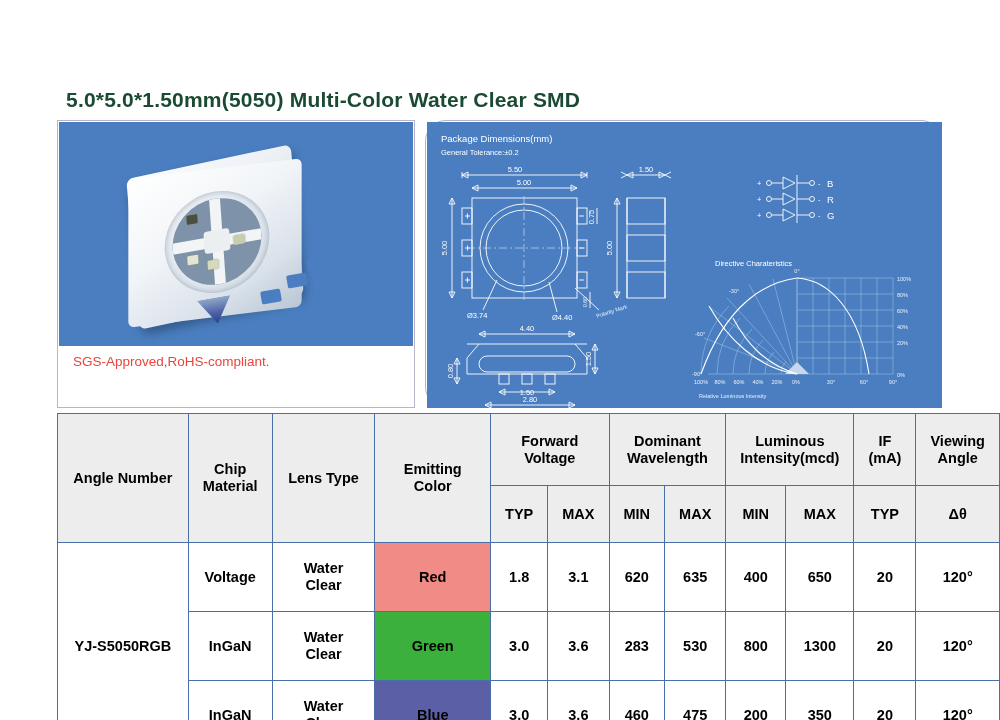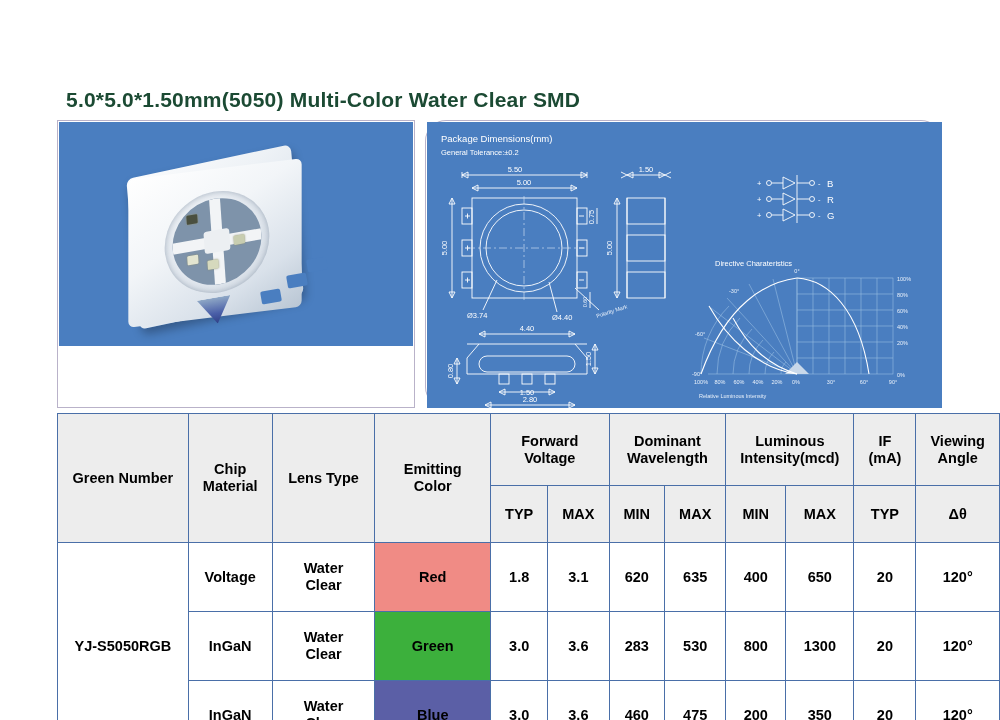--- a/index.html
+++ b/index.html
@@ -154,20 +154,21 @@
           <div class="die d1"></div>
           <div class="die d2"></div>
           <div class="die d3"></div>
           <div class="die d4"></div>
         </div>
         <div class="led-foot"></div>
       </div>
     </div>
 
     <div class="info-area">
+      <div class="info-line red-txt">SGS-Approved,RoHS-compliant.</div>
     </div>
   </div>
 
   <div class="panel" id="right-panel">
     <div class="blueprint">
       <svg class="bp-svg" width="515" height="286" viewBox="0 0 515 286">
         <defs>
           <style>
             .ln{stroke:#ffffff;stroke-width:0.9;fill:none;}
             .lnt{stroke:#dce9f7;stroke-width:0.6;fill:none;}
@@ -382,21 +383,21 @@
         <col style="width:50px">
       <col style="width:52px">
         <col style="width:52px">
         <col style="width:58px">
       <col style="width:66px">
         <col style="width:46px">
         <col style="width:69px">
     </colgroup>
     <thead>
       <tr>
-        <th class="h-top" rowspan="2">Green Number</th>
+        <th class="h-top" rowspan="2">Angle Number</th>
         <th class="h-top" rowspan="2">
           <span>Chip</span><br>
           <span>Material</span>
         </th>
         <th class="h-top" rowspan="2">Lens Type</th>
         <th class="h-top" rowspan="2">Emitting Color</th>
         <th class="h-top" colspan="2">
           <span>Forward</span><br>
           <span>Voltage</span>
         </th>

